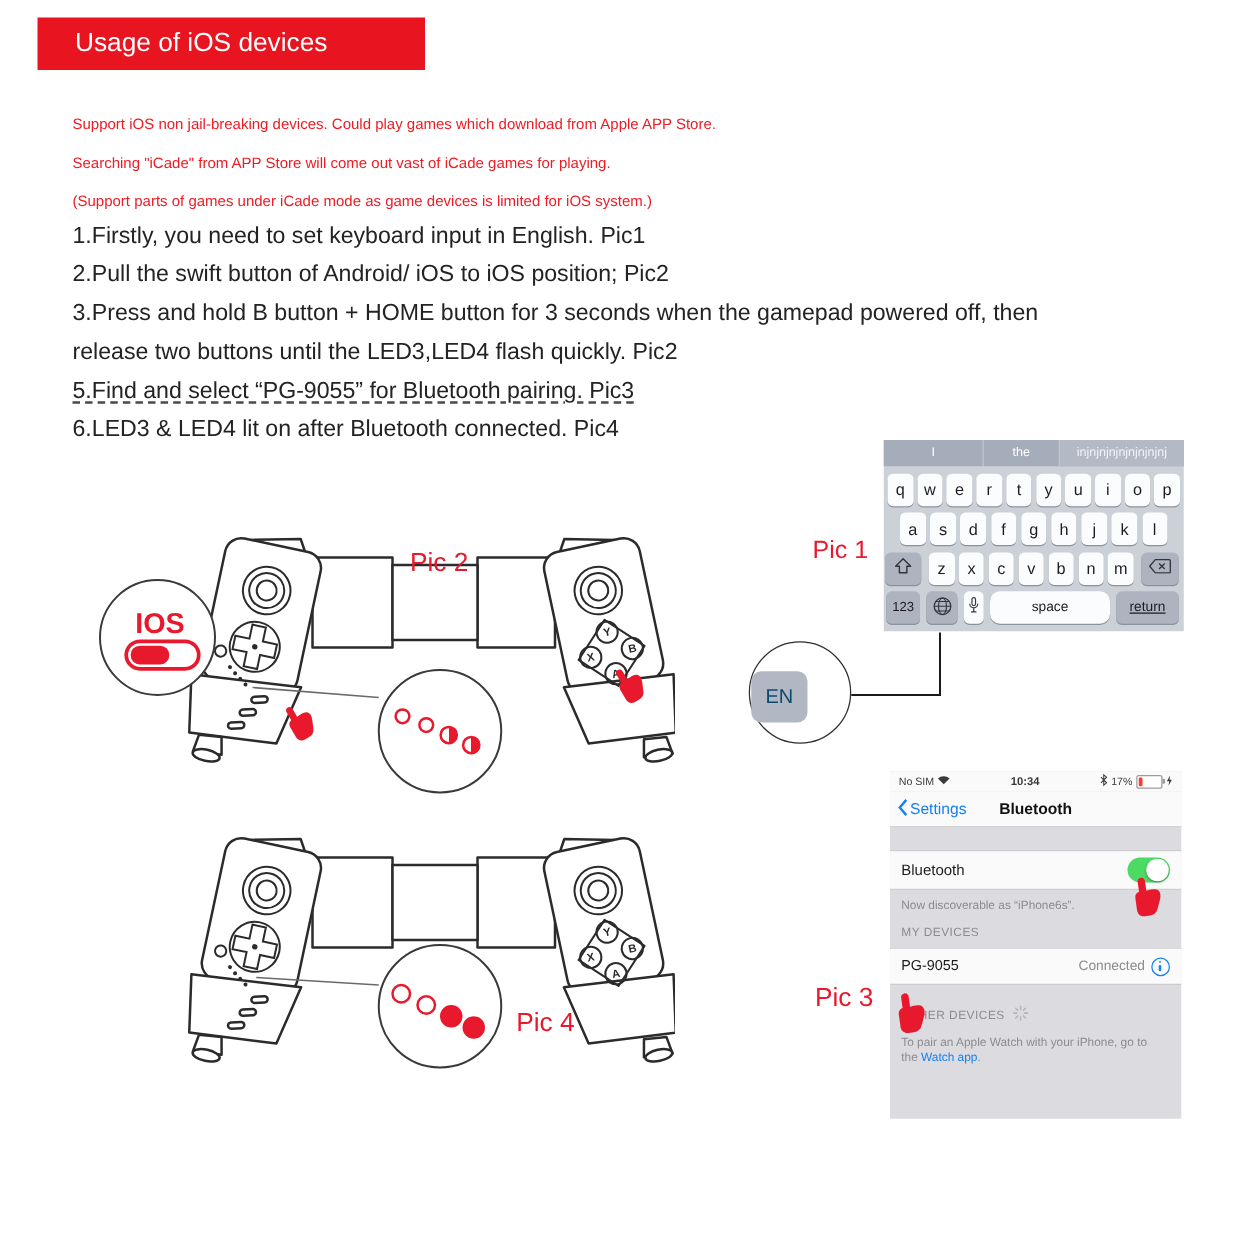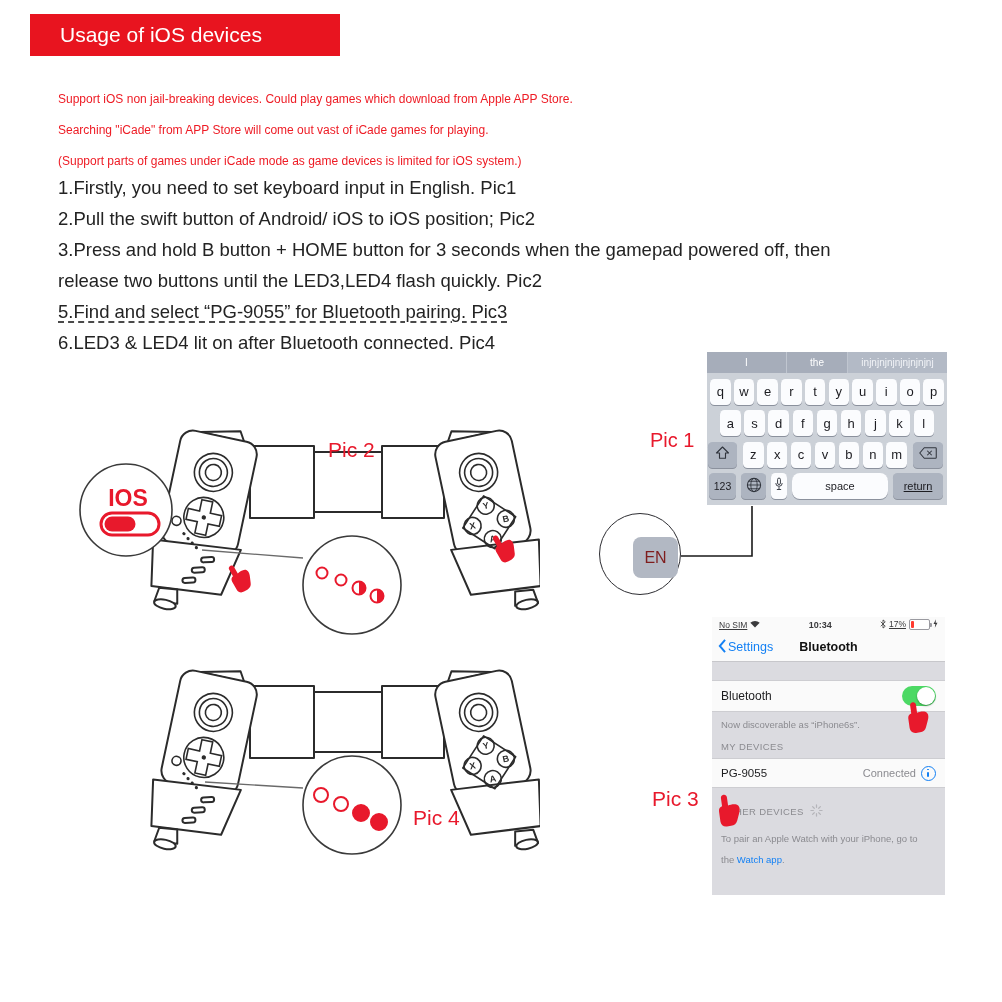--- a/index.html
+++ b/index.html
@@ -35,30 +35,30 @@
   .key-special{background:#adb4c0;}
   .r3-letters{flex:1;display:flex;justify-content:space-between;padding:0 6px;}
   .kw-shift{width:29px;} .kw-bksp{width:30px;margin-left:auto;}
   .kw-num{width:27px;font-size:10.5px;} .kw-globe{width:25px;margin-left:5px;}
   .kw-mic{width:16px;margin-left:5px;} .kw-space{flex:1;margin-left:5px;font-size:11px;border-radius:8px;}
   .kw-return{width:50px;margin-left:5px;font-size:11px;text-decoration:underline;}
 
   
   .en-circle{position:absolute;left:599px;top:513px;width:82px;height:82px;border:1.6px solid #2e2e33;
              border-radius:50%;background:#fff;box-sizing:border-box;}
-  .en-key{position:absolute;left:33px;top:23px;width:45px;height:41px;background:#b2b8c3;border-radius:8px;
-          display:flex;align-items:center;justify-content:center;font-size:16px;color:#7f1d1d;}
+  .en-key{position:absolute;left:1px;top:23px;width:45px;height:41px;background:#b2b8c3;border-radius:8px;
+          display:flex;align-items:center;justify-content:center;font-size:16px;color:#0c4a6e;}
 
   
   .phone{position:absolute;left:712px;top:617px;width:233px;height:278px;background:#dbdbe0;
          font-size:12px;color:#222;}
   .ph-status{height:16px;background:#fafafa;display:flex;align-items:center;justify-content:space-between;
              padding:0 7px;font-size:8.5px;color:#3a3a3c;}
   .ph-status .mid{font-weight:bold;font-size:9px;}
-  .ph-side{display:flex;align-items:flex-start;gap:3px;text-decoration:underline;}
+  .ph-side{display:flex;align-items:center;gap:3px;}
   .batt{width:19px;height:9px;border:1px solid #9a9aa0;border-radius:2px;position:relative;background:#fff;}
   .batt .fill{position:absolute;left:1px;top:1px;bottom:1px;width:3px;background:#ff3b30;border-radius:1px;}
   .batt .nub{position:absolute;right:-3px;top:2.5px;width:2px;height:4px;background:#9a9aa0;border-radius:0 1px 1px 0;}
   .ph-nav{height:28px;background:#fafafa;border-bottom:1px solid #c7c7cb;position:relative;
           display:flex;align-items:center;}
   .ph-back{display:flex;align-items:center;gap:2px;color:#1380f4;font-size:12.5px;padding-left:6px;}
   .ph-title{position:absolute;left:0;right:0;text-align:center;font-weight:bold;font-size:12.5px;color:#111;}
   .ph-gap{height:18px;border-bottom:1px solid #cdcdd1;}
   .ph-row{height:30px;background:#fafafa;border-bottom:1px solid #cdcdd1;display:flex;align-items:center;
           justify-content:space-between;padding:0 9px;font-size:12px;color:#1c1c1e;}
@@ -66,21 +66,21 @@
   .ph-sect .hdr{margin-top:11px;letter-spacing:.4px;}
   .ph-row2{height:28px;background:#fafafa;border-top:1px solid #cdcdd1;border-bottom:1px solid #cdcdd1;
            margin-top:6px;display:flex;align-items:center;justify-content:space-between;padding:0 9px;
            font-size:11.5px;color:#1c1c1e;}
   .ph-right{display:flex;align-items:center;gap:5px;color:#8b8b90;font-size:11px;}
   .info-i{width:13px;height:13px;border:1.2px solid #1380f4;border-radius:50%;position:relative;}
   .info-i .dot{position:absolute;left:5.1px;top:2.2px;width:1.8px;height:1.8px;background:#1380f4;border-radius:50%;}
   .info-i .stem{position:absolute;left:5.1px;top:5px;width:1.8px;height:5px;background:#1380f4;border-radius:1px;}
   .ph-other{padding:16px 9px 0 9px;font-size:9.5px;color:#8b8b90;}
   .ph-other .hdr-line{display:flex;align-items:center;gap:6px;letter-spacing:.4px;}
-  .ph-note{margin-top:9px;line-height:21px;width:205px;}
+  .ph-note{margin-top:9px;line-height:12px;width:205px;}
   .ph-link{color:#1380f4;}
   .toggle{width:34px;height:20px;border-radius:10px;background:#4cd964;position:relative;}
   .toggle .knob{position:absolute;right:1px;top:1px;width:18px;height:18px;border-radius:50%;background:#fff;
                 box-shadow:0 1px 2px rgba(0,0,0,.35);}
 
   
   .gp{fill:#fff;stroke:#2b2b2b;stroke-width:2;stroke-linejoin:round;}
   .gpthin{fill:none;stroke:#2b2b2b;stroke-width:1.6;}
   .gpdot{fill:#2b2b2b;stroke:none;}
   .callout{fill:#fff;stroke:#3a3a3a;stroke-width:1.6;}

